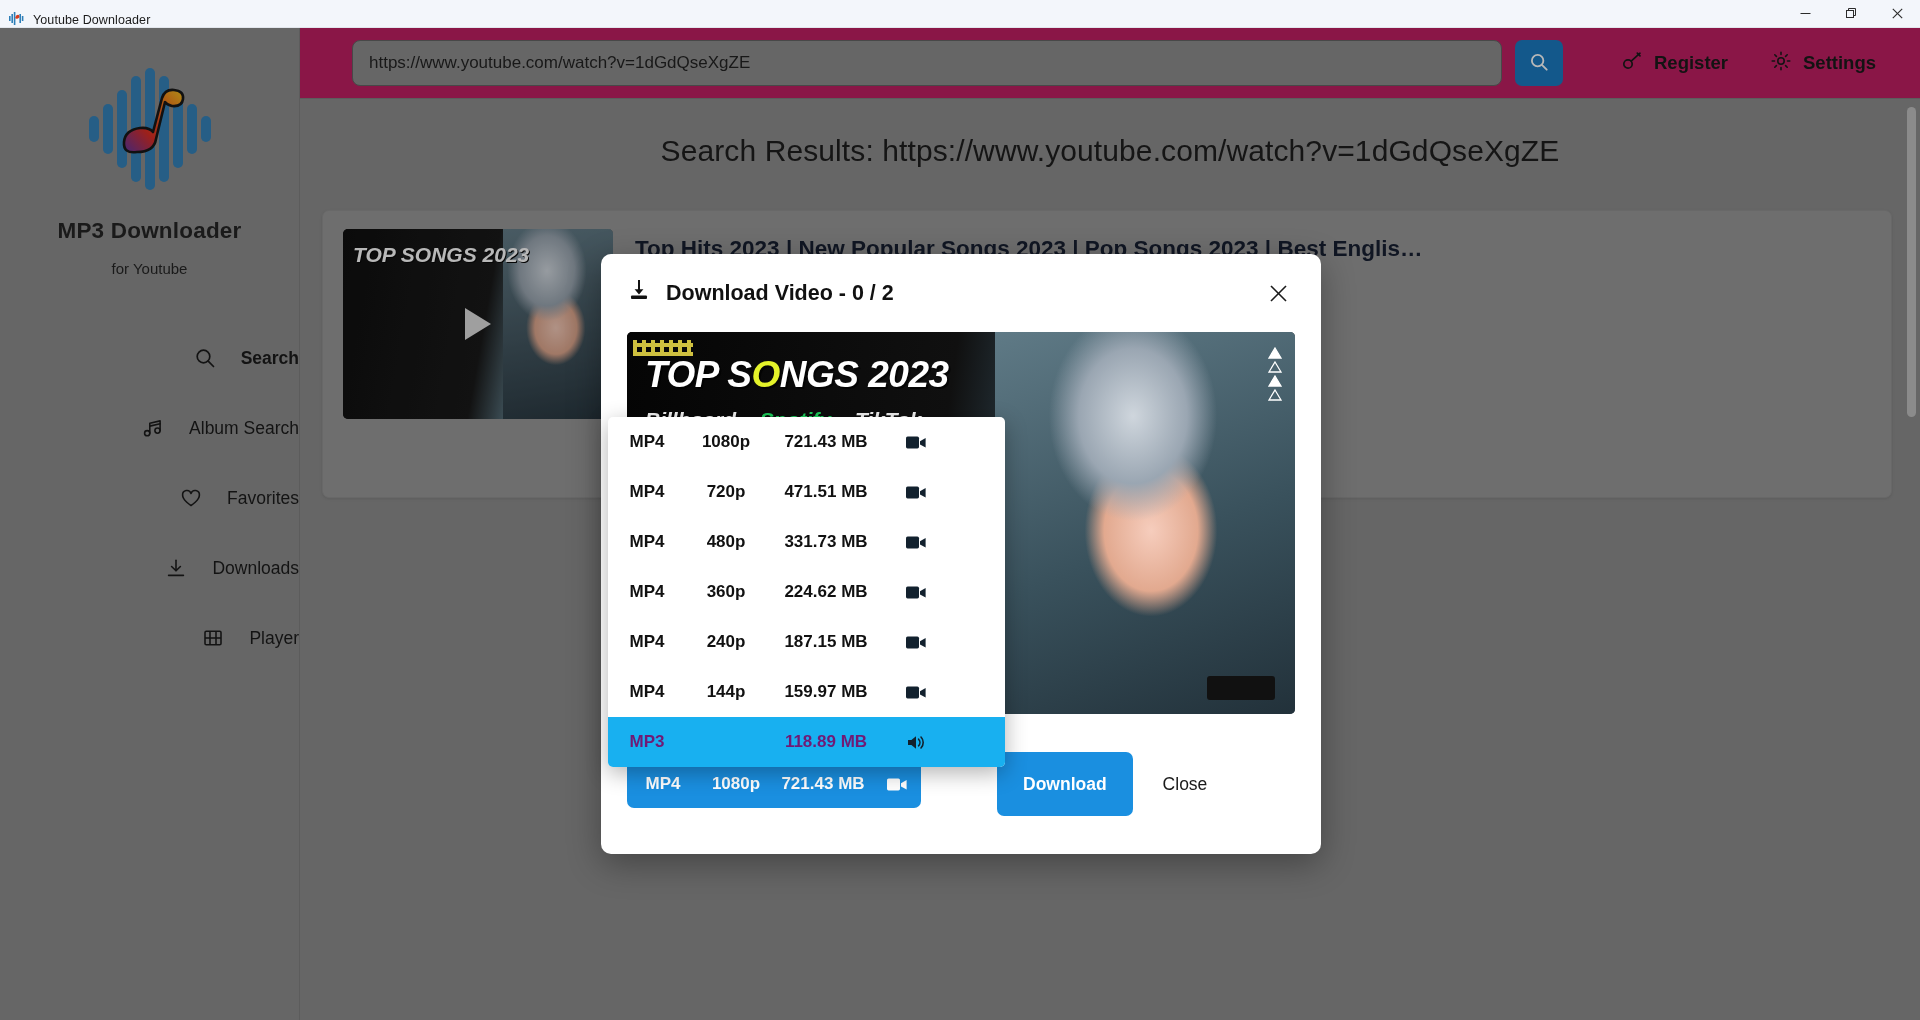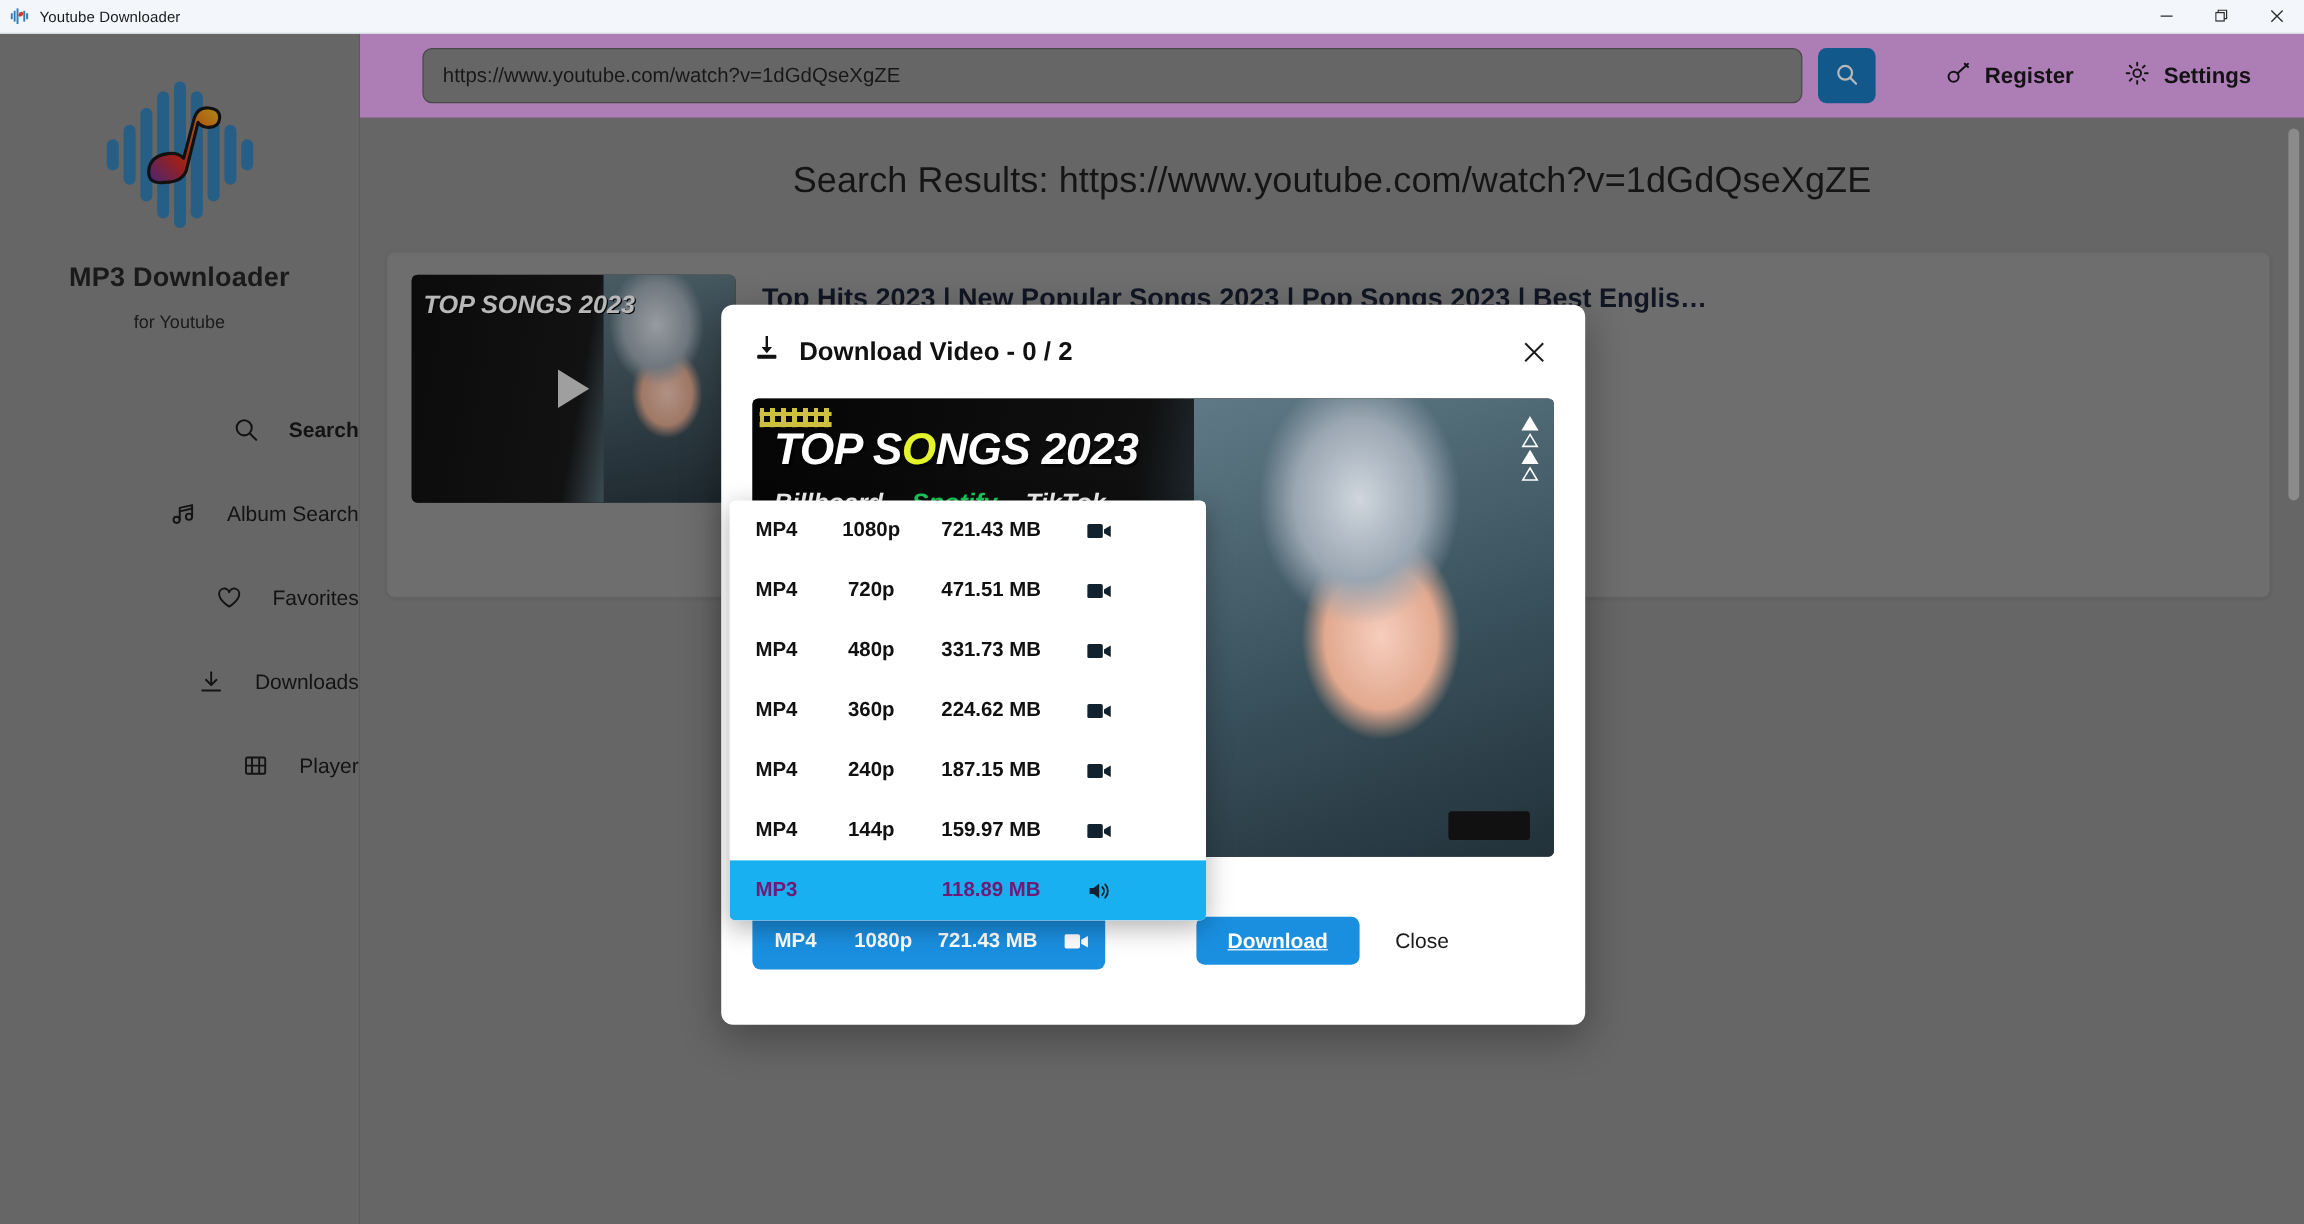--- a/index.html
+++ b/index.html
@@ -7,21 +7,21 @@
     width: 1920px; height: 1020px;
     overflow: hidden;
     font-family: "Liberation Sans", sans-serif;
     background: #8a8a8a;
   }
 
   
   .titlebar {
     height: 28px; width: 100%;
     background: #f3f6fb;
-    display: flex; align-items: center;
+    display: flex; align-items: flex-end;
     border-bottom: 1px solid #e2e6ec;
     position: relative; z-index: 60;
   }
   .tb-icon { margin-left: 8px; width: 17px; height: 17px; display: block; }
   .tb-title { font-size: 12.5px; color: #1b1b1b; margin-left: 8px; letter-spacing: .1px; }
   .tb-spacer { flex: 1; }
   .win-btn {
     width: 46px; height: 28px;
     display: flex; align-items: center; justify-content: center;
     color: #2b2b2b;
@@ -51,21 +51,21 @@
     justify-content: flex-end;
   }
   .nav-item.active { font-weight: bold; }
   .nav-ico { width: 24px; height: 24px; flex: 0 0 24px; display: flex; align-items: center; justify-content: center; }
 
   
   .main { flex: 1; display: flex; flex-direction: column; min-width: 0; position: relative; }
 
   .topbar {
     height: 71px; flex: 0 0 71px;
-    background: #f0abfc;
+    background: #be185d;
     display: flex; align-items: center;
     padding: 0 28px 0 52px; gap: 0;
     border-bottom: 1px solid #7c7c7c;
   }
   .url-input {
     flex: 1; height: 46px; max-width: 1150px;
     background: #8a8a8a;
     border: 1px solid #5f5f5f; border-radius: 8px;
     padding: 0 16px;
     font-size: 17px; color: #1b1b1b;
@@ -201,23 +201,23 @@
     height: 48px; padding: 0 0 0 0;
     min-width: 262px; cursor: pointer;
   }
   .sel-pill .c1 { width: 72px; text-align: center; font-size: 17px; font-weight: bold; color: #fff; }
   .sel-pill .c2 { width: 74px; text-align: center; font-size: 17px; font-weight: bold; color: #fff; }
   .sel-pill .c3 { width: 100px; text-align: center; font-size: 17px; font-weight: bold; color: #fff; }
   .sel-pill .c4 { width: 48px; display: flex; align-items: center; justify-content: center; color: #fff; }
   .dl-btn {
     margin-left: 76px;
     background: #1a8fe0; border: none; border-radius: 7px;
-    height: 40px; padding: 0 26px;
+    height: 64px; padding: 0 26px;
     font-size: 17.5px; font-weight: bold; color: #fff;
-    font-family: "Liberation Sans", sans-serif; cursor: pointer; text-decoration: underline;
+    font-family: "Liberation Sans", sans-serif; cursor: pointer;
   }
   .close-btn {
     margin-left: 30px; background: transparent; border: none;
     font-size: 17.5px; color: #1a1a1a;
     font-family: "Liberation Sans", sans-serif; cursor: pointer;
   }
 
   
   .dropdown {
     position: absolute; z-index: 55;

